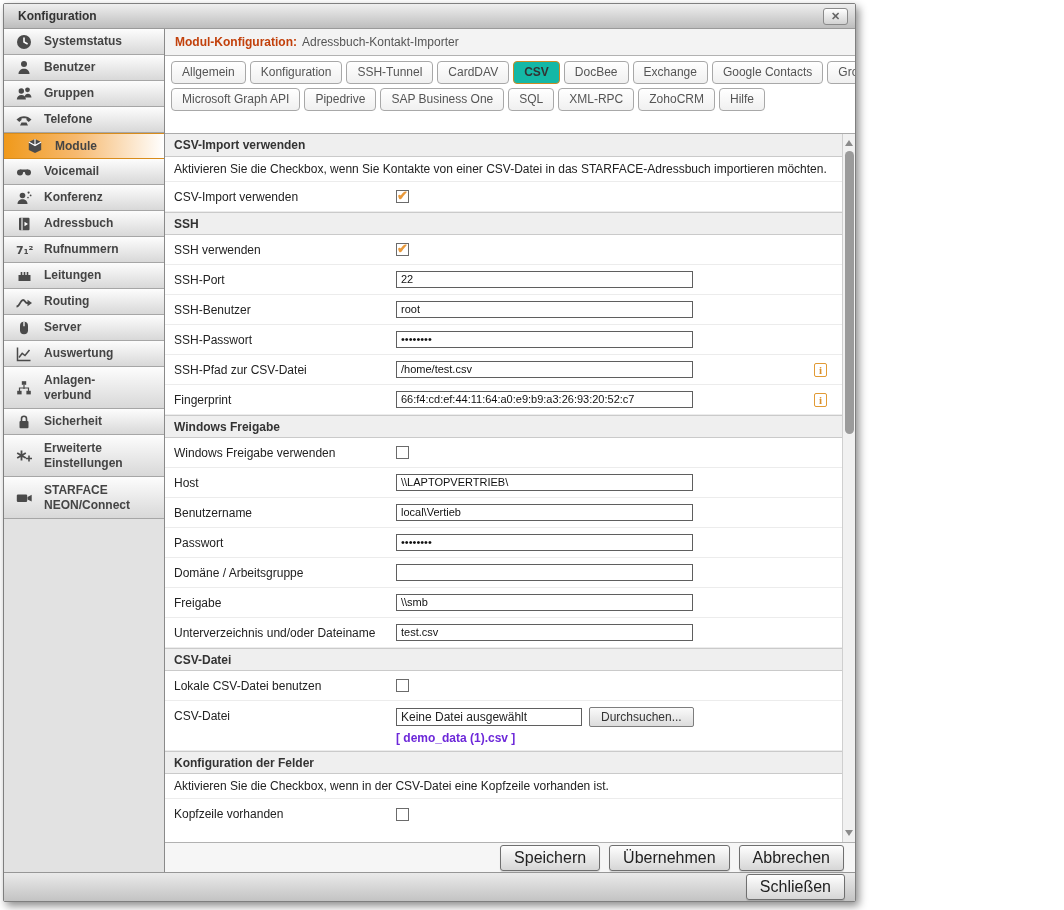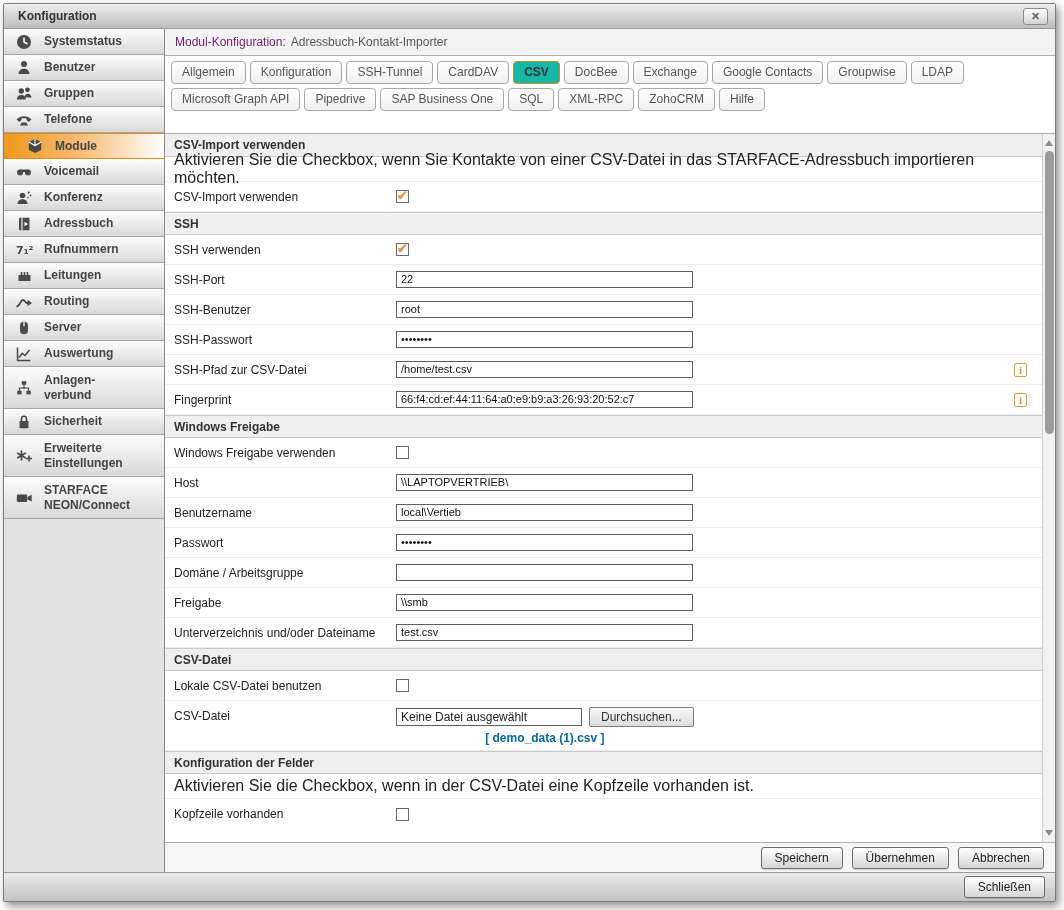--- a/index.html
+++ b/index.html
@@ -1,19 +1,19 @@
 <!DOCTYPE html>
 <html><head>
 <meta charset="utf-8">
 <style>
   * { margin:0; padding:0; box-sizing:border-box; }
   html,body { width:1064px; height:910px; background:#fff; font-family:"Liberation Sans",sans-serif; }
   body { position:relative; }
 
-  .window { position:absolute; left:3px; top:3px; width:1053px; height:899px;
+  .window { position:absolute; left:3px; top:3px; width:853px; height:899px;
     border:1px solid #7f7f7f; background:#fff; display:flex; flex-direction:column;
     box-shadow:3px 4px 8px rgba(0,0,0,.45); border-radius:2px; overflow:hidden; }
 
   .titlebar { height:25px; flex:none; background:linear-gradient(#efefef,#bdbdbd);
     border-bottom:1px solid #9a9a9a; display:flex; align-items:center; padding:0 7px 0 14px; }
   .title { font-size:12px; font-weight:bold; color:#333; }
   .close-btn { margin-left:auto; width:25px; height:17px; border:1px solid #8a8a8a; border-radius:3px;
     background:linear-gradient(#ffffff,#d2d2d2); color:#666; font-size:11px; font-weight:bold;
     display:flex; align-items:center; justify-content:center; cursor:default; }
 
@@ -28,21 +28,21 @@
   .sb-item.two { min-height:42px; }
   .sb-item.active { background:linear-gradient(90deg,#f0991a 0%,#f6b96f 45%,#ffffff 100%);
     border-top:1px solid #d88c1b; border-bottom:1px solid #d88c1b;padding-left:20px; }
   .sb-icon { width:22px; flex:none; display:flex; justify-content:center; align-items:flex-start; }
   .sb-lbl { line-height:1.2; }
 
   
   .main { flex:1; display:flex; flex-direction:column; min-width:0; background:#fff; }
   .mod-header { height:27px; flex:none; background:#f3f3f3; border-bottom:1px solid #b2b2b2;
     display:flex; align-items:center; gap:5px; padding:0 10px; font-size:12px; }
-  .mod-header .h-label { font-weight:normal; color:#701a75; }
+  .mod-header .h-label { font-weight:bold; color:#c2410c; }
   .mod-header .h-value { color:#555; }
 
   .tabsbar { flex:none; padding:5px 6px 18px 6px; border-bottom:1px solid #ababab; background:#fff; }
   .tabrow { display:flex; gap:4px; margin-bottom:4px; }
   .tab { border:1px solid #a8a8a8; border-radius:4px; padding:3px 10px 4px; font-size:12px;
     color:#555; background:linear-gradient(#ffffff,#f0f0f0); white-space:nowrap; cursor:default; }
   .tab.active { background:#14b8a6; border-color:#cc8a26; color:#333; font-weight:bold; }
 
   .content { flex:1; position:relative; min-height:0; overflow:hidden; }
   .content-inner { position:absolute; left:0; top:0; right:13px; bottom:0; overflow:hidden; }
@@ -51,21 +51,21 @@
     border-left:1px solid #cfcfcf; }
   .sarrow-up { position:absolute; top:6px; left:2px; width:0; height:0;
     border-left:4.5px solid transparent; border-right:4.5px solid transparent; border-bottom:6px solid #8b8b8b; }
   .sarrow-down { position:absolute; bottom:6px; left:2px; width:0; height:0;
     border-left:4.5px solid transparent; border-right:4.5px solid transparent; border-top:6px solid #8b8b8b; }
   .sthumb { position:absolute; left:2px; top:17px; width:9px; height:283px; background:#9b9b9b; border-radius:5px; }
 
   .sec { height:23px; background:#efefef; border-top:1px solid #cacaca; border-bottom:1px solid #cacaca;
     display:flex; align-items:center; padding:0 9px; font-size:12px; font-weight:bold; color:#333; }
   .sec:first-child { border-top:none; }
-  .desc { display:flex; align-items:center; height:25px; padding:4px 9px; font-size:16px; color:#222;
+  .desc { display:flex; align-items:center; height:25px; padding:4px 9px; font-size:12px; color:#222;
     border-bottom:1px solid #ececec; }
   .row { display:flex; align-items:center; min-height:30px; padding:0 9px; font-size:12px; color:#222;
     border-bottom:1px solid #ececec; }
   .row:last-child { border-bottom:none; }
   .lbl { width:222px; flex:none; }
   .tbox { width:297px; height:17px; border:1px solid #5f5f5f; background:#fff; color:#111;
     font-size:11px; line-height:15px; padding:0 4px; overflow:hidden; white-space:pre; }
   .cbox { width:13px; height:13px; border:1px solid #6b6b6b; background:#fff; position:relative; }
   .cbox.checked::after { content:"✔"; position:absolute; left:0; top:-3px; font-size:13px;
     color:#e8993b; font-weight:bold; }
@@ -73,26 +73,26 @@
     border-radius:2px; color:#d98f2b; background:#fff; font-family:"Liberation Serif",serif;
     font-size:11px; font-weight:bold; display:flex; align-items:center; justify-content:center; }
 
   .row.filerow { align-items:flex-start; padding-top:6px; min-height:50px; }
   .filecol { display:flex; flex-direction:column; }
   .fileline { display:flex; align-items:center; }
   .filebox { width:186px; height:18px; border:1px solid #5f5f5f; background:#fff; color:#222;
     font-size:12px; line-height:16px; padding:0 4px; }
   .browse-btn { margin-left:7px; border:1px solid #7d7d7d; border-radius:2px;
     background:linear-gradient(#fafafa,#dcdcdc); font-size:12px; color:#333; padding:2px 11px; cursor:default; }
-  .filesel { font-size:12px; font-weight:bold; color:#0369a1; margin-top:4px;text-align:center; }
+  .filesel { font-size:12px; font-weight:bold; color:#6d28d9; margin-top:4px; }
 
   .btnbar { height:30px; flex:none; border-top:1px solid #b1b1b1; background:#f6f6f6;
     display:flex; align-items:center; justify-content:flex-end; gap:9px; padding:0 11px; }
   .btn { border:1px solid #6f6f6f; border-radius:3px; background:linear-gradient(#fefefe,#d6d6d6);
-    font-size:12px; color:#222; padding:3px 13px; box-shadow:0 1px 1px rgba(0,0,0,.15); cursor:default; }
+    font-size:16px; color:#222; padding:3px 13px; box-shadow:0 1px 1px rgba(0,0,0,.15); cursor:default; }
 
   .footer { height:29px; flex:none; background:linear-gradient(#eaeaea,#c3c3c3);
     border-top:1px solid #969696; display:flex; align-items:center; justify-content:flex-end; padding:0 10px; }
 
   svg.icn { display:block; }
 </style>
 </head>
 <body>
 
 <div class="window">

